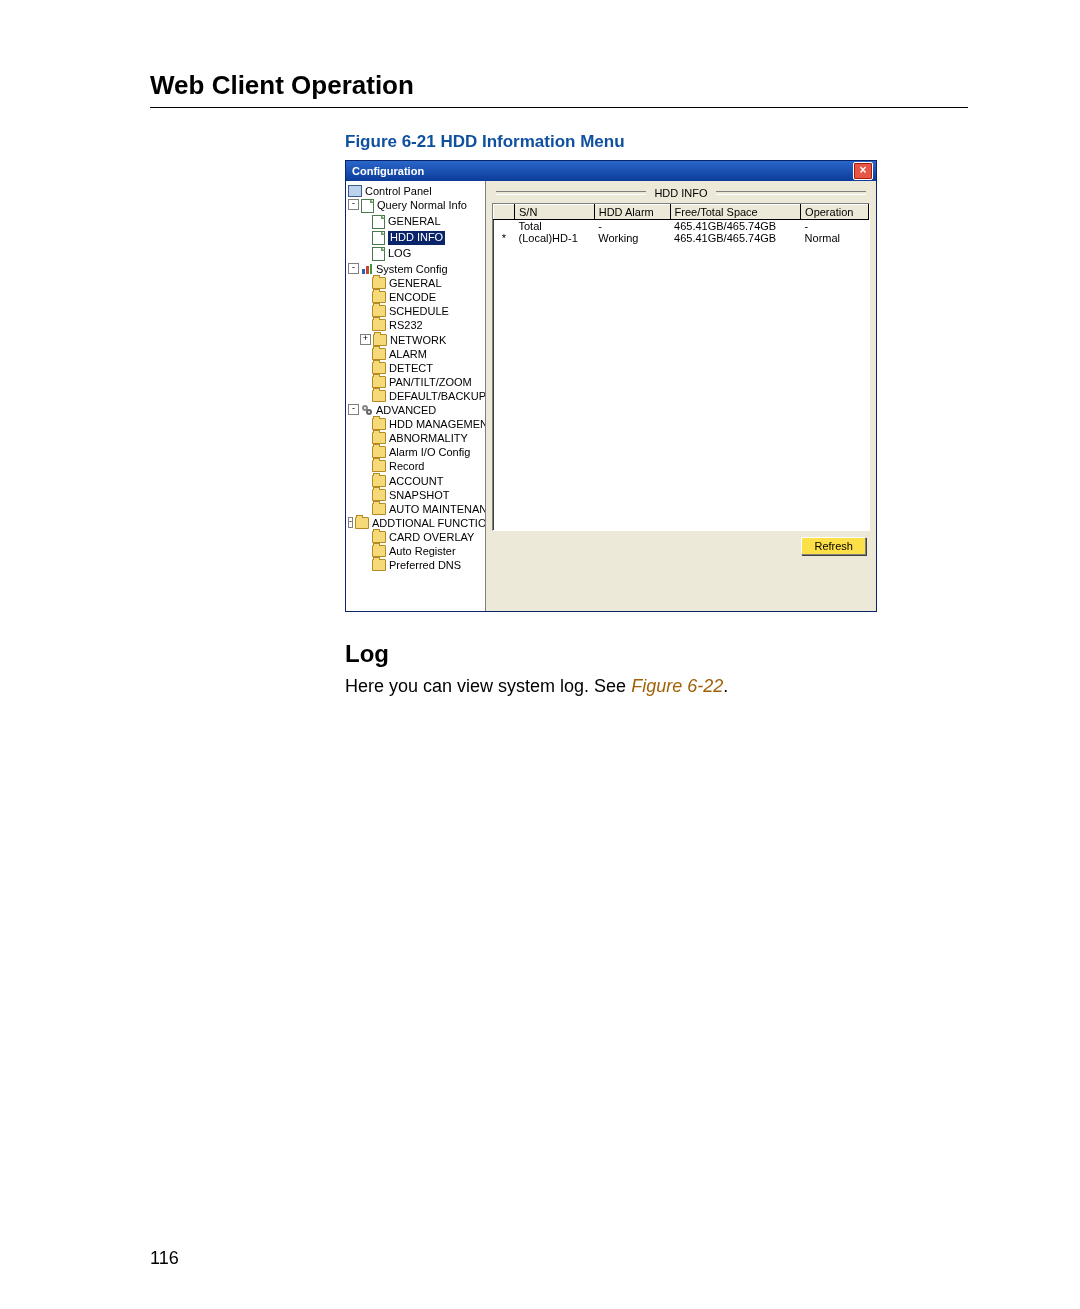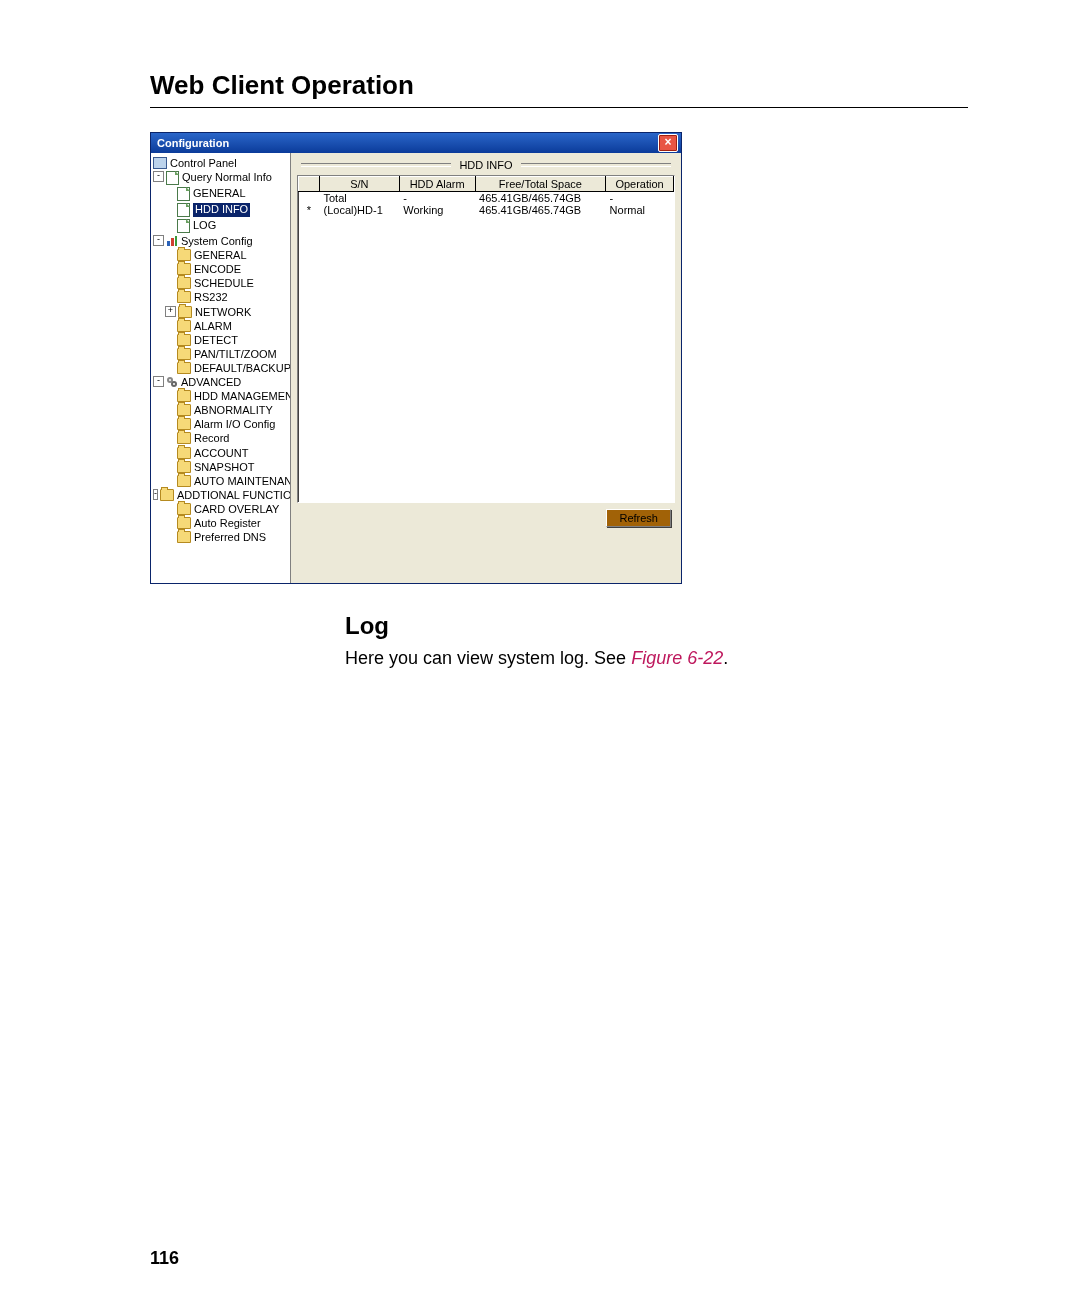--- a/index.html
+++ b/index.html
@@ -25,20 +25,21 @@
   }
   .figure-caption{
     color:#1050a0;
     font-weight:bold;
     font-size:17px;
     margin-left:195px;
     margin-bottom:8px;
   }
   .window{
     width:530px;
+    margin-left:195px;
     border:1px solid #0a246a;
     background:#ece9d8;
     font-family: "MS Sans Serif","Tahoma",Arial,sans-serif;
     font-size:11px;
     line-height:1.1;
   }
   .titlebar{
     height:20px;
     background:linear-gradient(to bottom,#2a66c9,#0b3b9a);
     color:#fff;
@@ -175,66 +176,66 @@
     width:100%;
     border-collapse:collapse;
     font-size:11px;
   }
   .hdd-table th{
     background:#ece9d8;
     border:1px solid #000;
     border-top:1px solid #fff;
     border-left:1px solid #fff;
     padding:1px 4px;
-    text-align:center;
+    text-align:left;
     font-weight:normal;
   }
   .hdd-table td{
     padding:0 4px;
     white-space:nowrap;
   }
   .pre-col{
     width:12px;
     text-align:center;
   }
   .btn{
-    background:#a16207;
+    background:#fde047;
     border:1px solid #808080;
     border-top-color:#fff;border-left-color:#fff;
     box-shadow:1px 1px 0 #404040;
     padding:2px 12px;
     font-size:11px;
     cursor:pointer;
     position:absolute;
     right:10px;
     bottom:56px;
   }
   .subheading{
     font-size:24px;
     font-weight:bold;
     margin:28px 0 8px 195px;
   }
   .body-text{
     font-size:18px;
     margin-left:195px;
   }
-  .fig-ref{color:#be185d;font-style:italic;}
+  .fig-ref{color:#a16207;font-style:italic;}
   .page-num{
     position:absolute;
     left:90px;
     bottom:40px;
     font-size:18px;
-    font-weight:bold;
   }
 </style>
 </head>
 <body>
 
 <div class="page">
   <div class="heading">Web Client Operation</div>
+  <div class="figure-caption">Figure 6-21 HDD Information Menu</div>
 
   <div class="window">
     <div class="titlebar">
       <span>Configuration</span>
       <div class="close-btn">
         <span>×</span>
       </div>
     </div>
     <div class="window-body">
 

